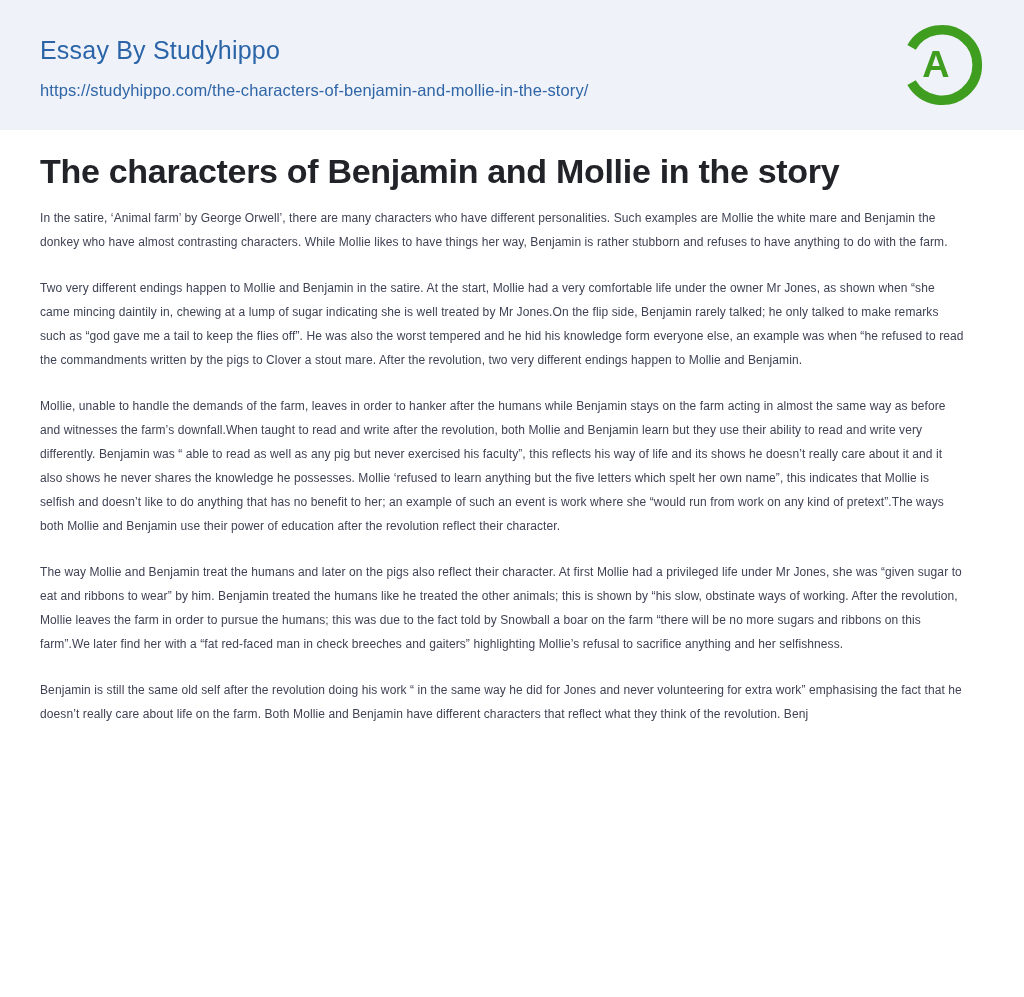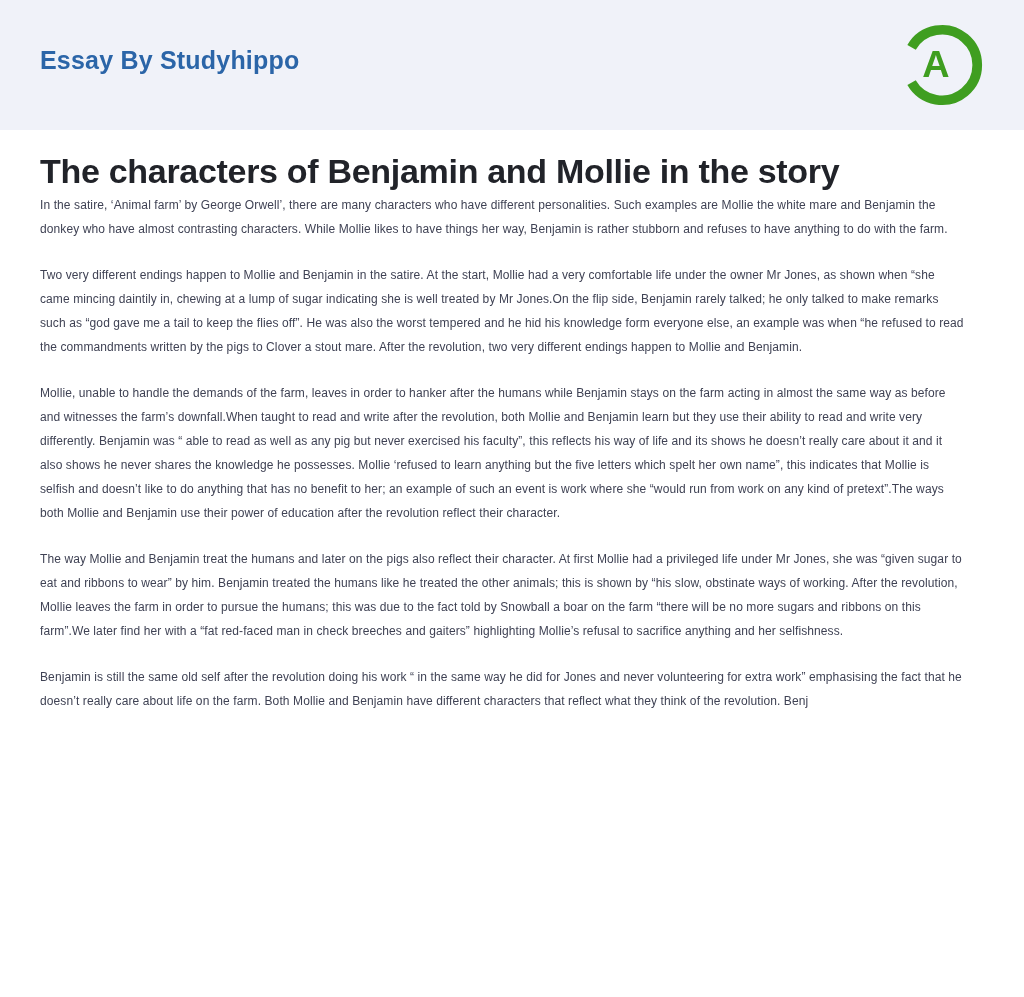--- a/index.html
+++ b/index.html
@@ -21,21 +21,21 @@
     height: 130px;
     display: flex;
     align-items: center;
     justify-content: space-between;
     padding: 0 38px 0 40px;
   }
   .header-text { padding-top: 6px; }
   .site-title {
     color: #2b65a8;
     font-size: 25px;
-    font-weight: 700;
+    font-weight: 400;
     letter-spacing: 0.2px;
     margin-bottom: 16px;
   }
   .page-url {
     color: #2f66a7;
     font-size: 16.5px;
     text-decoration: none;
     letter-spacing: 0.1px;
     display: inline-block;
   }
@@ -46,39 +46,40 @@
     padding: 22px 40px 0 40px;
     width: 1004px;
   }
   .article-title {
     color: #212329;
     font-size: 34px;
     line-height: 1.13;
     font-weight: 700;
     letter-spacing: -0.3px;
     max-width: 900px;
-    margin-bottom: 3px;
+    margin-bottom: 16px;
   }
   .article p {
     color: #3f4254;
     font-size: 12px;
     line-height: 24px;
     letter-spacing: 0.1px;
     max-width: 944px;
     margin-bottom: 22px;
   }
 </style>
 </head>
 <body>
 
 <div class="page">
 
   <div class="header">
     <div class="header-text">
       <div class="site-title">Essay By Studyhippo</div>
+      <a class="page-url" href="#">https://studyhippo.com/the-characters-of-benjamin-and-mollie-in-the-story/</a>
     </div>
     <svg class="logo" viewBox="0 0 100 100">
       <path d="M 15.4 30 A 40 40 0 1 1 15.4 70" fill="none" stroke="#3f9e20" stroke-width="11" stroke-linecap="butt"></path>
       <text x="43" y="63.5" text-anchor="middle" font-family="Liberation Sans, sans-serif" font-size="43" font-weight="700" fill="#3f9e20">A</text>
     </svg>
   </div>
 
   <div class="article">
     <h1 class="article-title">The characters of Benjamin and Mollie in the story</h1>
 

